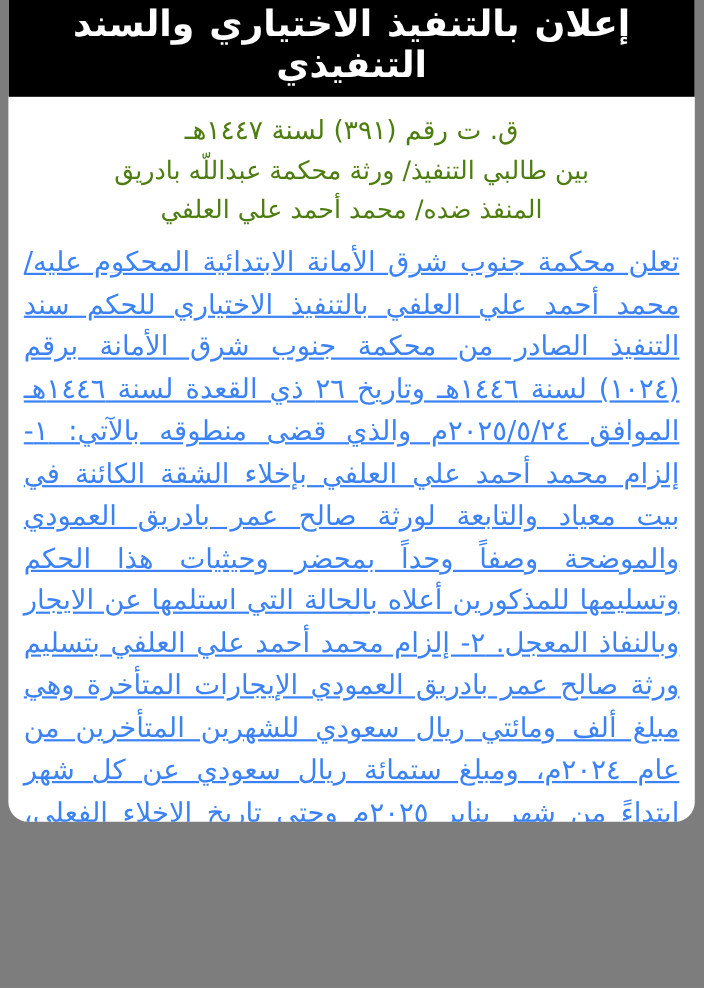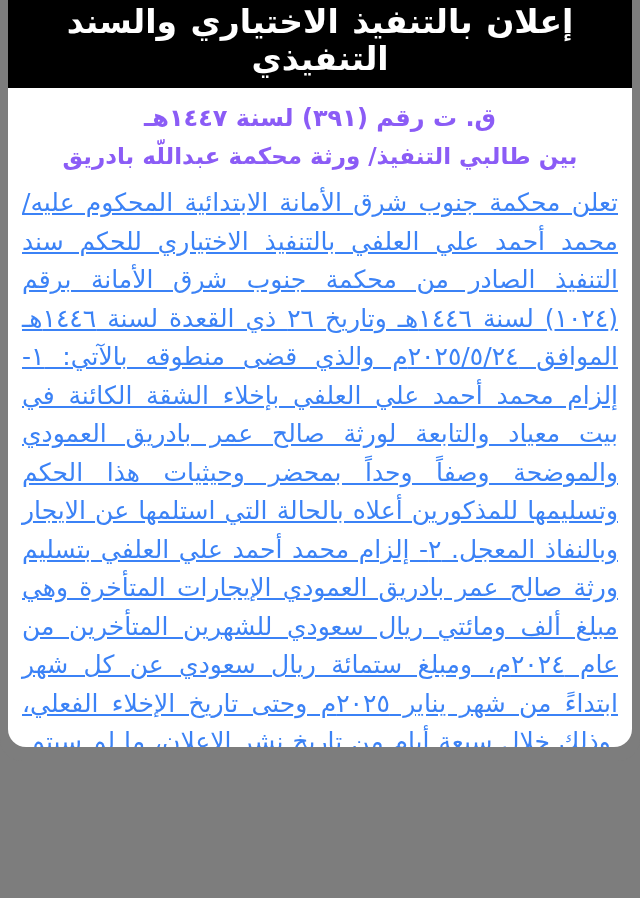--- a/index.html
+++ b/index.html
@@ -55,22 +55,22 @@
   }
 
   
   .subtitle-block {
     text-align: center;
     padding: 12px 14px 4px 14px;
     flex: none;
   }
   .subtitle-line {
     font-size: 23px;
-    font-weight: bold;
-    color: #8b5cf6;
+    font-weight: normal;
+    color: #4d7c0f;
     line-height: 1.52;
     letter-spacing: 0;
   }
   .subtitle-line.case-no {
     font-size: 24px;
     padding-bottom: 3px;
   }
 
   
   .body-block {
@@ -98,20 +98,21 @@
 <div class="notice-frame">
   <div class="notice-sheet">
 
     <div class="header-banner">
       <div class="header-title">إعلان بالتنفيذ الاختياري والسند التنفيذي</div>
     </div>
 
     <div class="subtitle-block">
       <div class="subtitle-line case-no">ق. ت رقم (٣٩١) لسنة ١٤٤٧هـ</div>
       <div class="subtitle-line">بين طالبي التنفيذ/ ورثة محكمة عبداللّه بادريق</div>
+      <div class="subtitle-line">المنفذ ضده/ محمد أحمد علي العلفي</div>
     </div>
 
     <div class="body-block">
       <p class="body-text"><span>تعلن محكمة جنوب شرق الأمانة الابتدائية المحكوم عليه/ محمد أحمد علي العلفي بالتنفيذ الاختياري للحكم سند التنفيذ الصادر من محكمة جنوب شرق الأمانة برقم (١٠٢٤) لسنة ١٤٤٦هـ وتاريخ ٢٦ ذي القعدة لسنة ١٤٤٦هـ الموافق ٢٠٢٥/٥/٢٤م والذي قضى منطوقه بالآتي: ١- إلزام محمد أحمد علي العلفي بإخلاء الشقة الكائنة في بيت معياد والتابعة لورثة صالح عمر بادريق العمودي والموضحة وصفاً وحداً بمحضر وحيثيات هذا الحكم وتسليمها للمذكورين أعلاه بالحالة التي استلمها عن الايجار وبالنفاذ المعجل. ٢- إلزام محمد أحمد علي العلفي بتسليم ورثة صالح عمر بادريق العمودي الإيجارات المتأخرة وهي مبلغ ألف ومائتي ريال سعودي للشهرين المتأخرين من عام ٢٠٢٤م، ومبلغ ستمائة ريال سعودي عن كل شهر ابتداءً من شهر يناير ٢٠٢٥م وحتى تاريخ الإخلاء الفعلي، وذلك خلال سبعة أيام من تاريخ نشر الإعلان، ما لم سيتم</span>
         <span class="tail">التنفيذ جبراً.</span>
       </p>
     </div>
 
   </div>
 </div>

